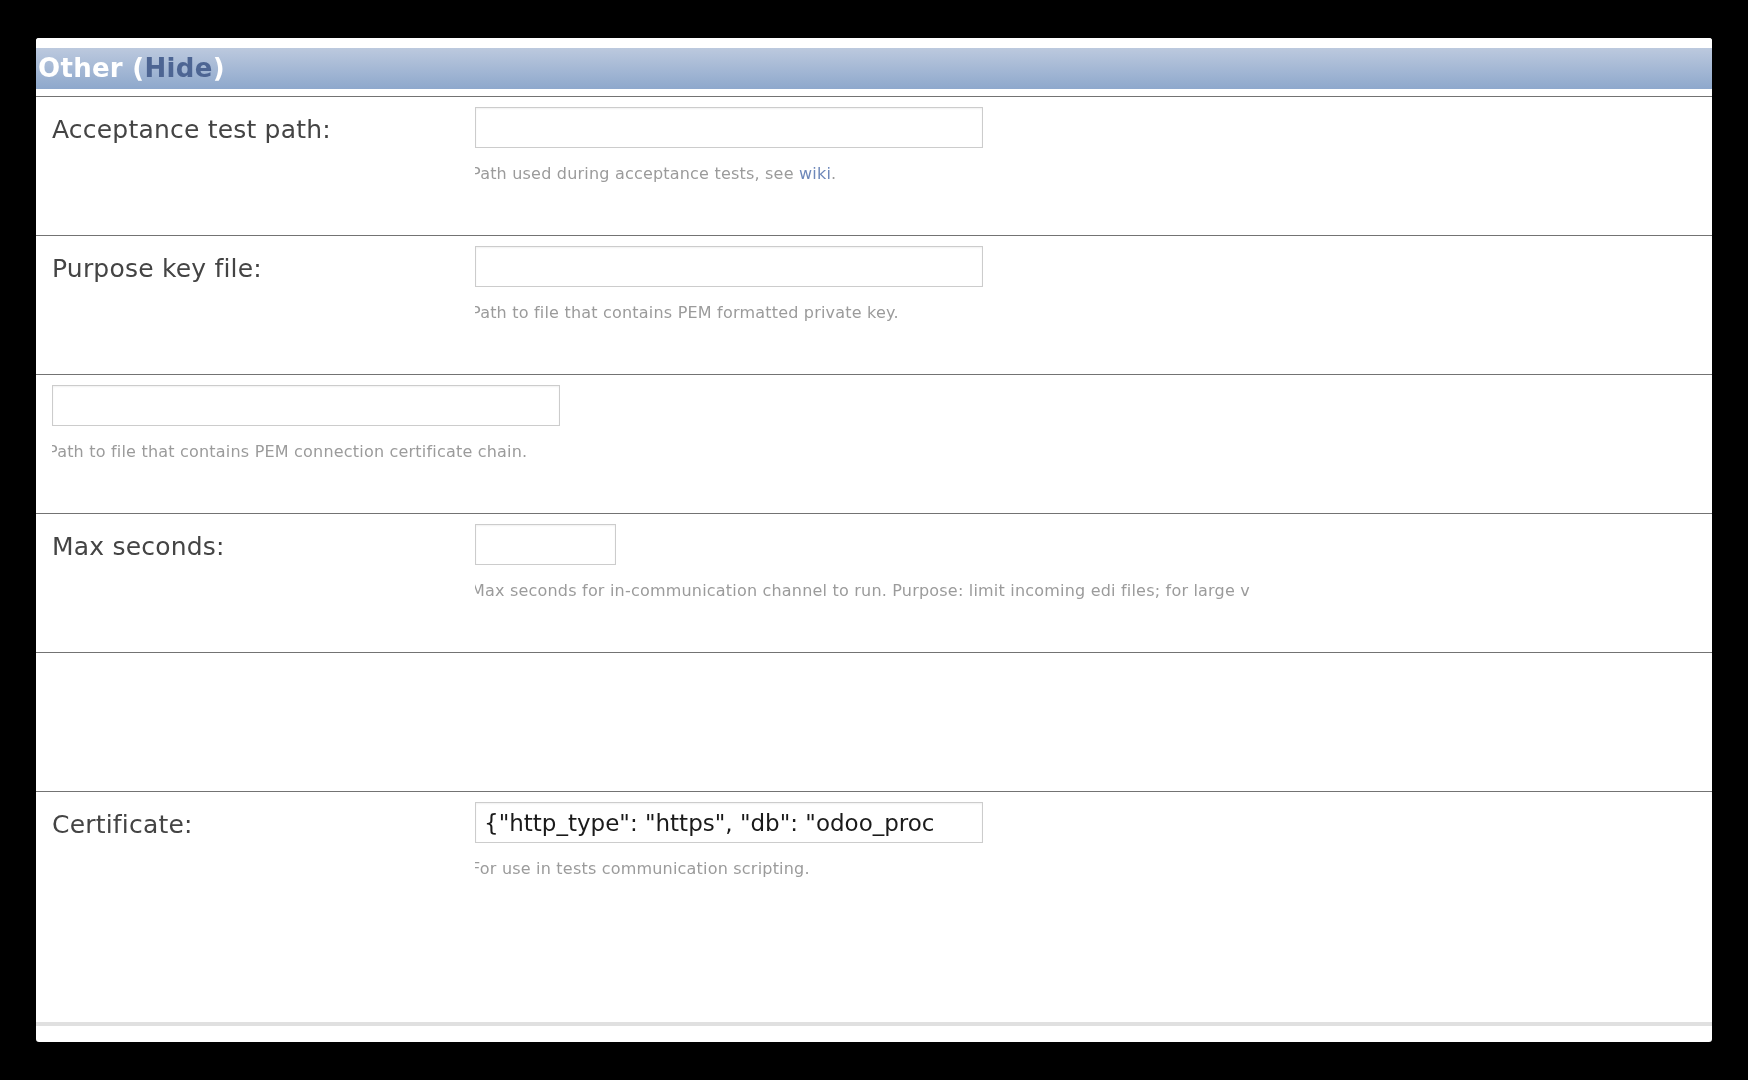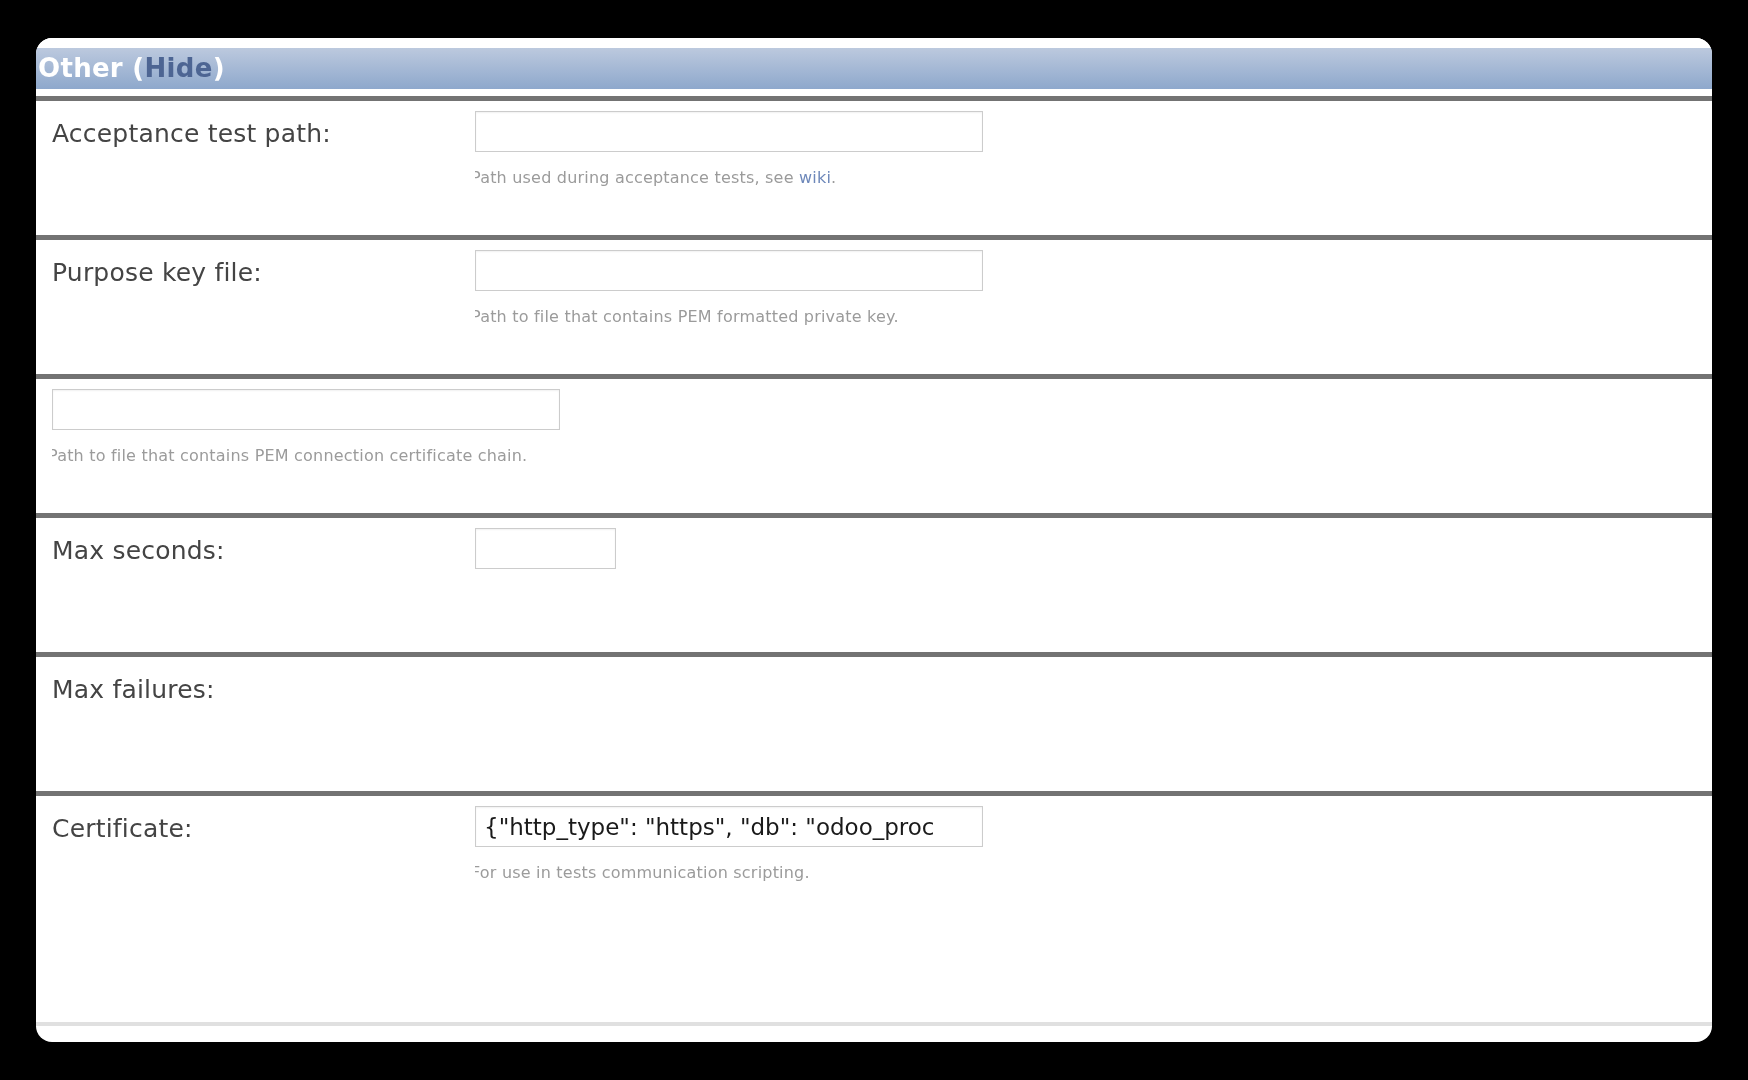--- a/index.html
+++ b/index.html
@@ -1,34 +1,34 @@
 <!DOCTYPE html>
 <html><head>
 <meta charset="utf-8">
 <style>
   * { margin:0; padding:0; box-sizing:border-box; }
   html,body { width:1748px; height:1080px; background:#000; overflow:hidden;
               font-family:"DejaVu Sans", sans-serif; }
   .panel {
     position:absolute; left:36px; top:38px; width:1676px; height:1004px;
-    background:#fff; border-radius:16px; overflow:hidden;
+    background:#fff; border-radius:3px; overflow:hidden;
   }
   .panel-top-strip { height:10px; background:#fff; }
   .module-header {
     height:41px; line-height:41px; padding-left:2px;
     background:linear-gradient(#bcc9de, #8ea8cc);
     color:#fff; font-weight:bold; font-size:26px; letter-spacing:0.3px;
     white-space:nowrap;
   }
   .module-header .hide-link {
     color:#4d6593; text-decoration:none; font-weight:bold; cursor:pointer;
   }
   .header-gap { height:7px; }
   .form-row {
-    display:flex; height:139px; border-top:5px solid #737373;
+    display:flex; height:139px; border-top:1px solid #737373;
     padding:10px 0 0 16px;
   }
   .label-col {
     width:423px; flex:0 0 423px; padding-top:8px;
     color:#444; font-size:25px; letter-spacing:0.2px;
   }
   .field-col { flex:1 1 auto; overflow:hidden; white-space:nowrap; }
   .text-input {
     display:block; height:41px; border:1px solid #ccc; background:#fff;
     font-family:inherit; font-size:23px; color:#1a1a1a; padding:0 8px;
@@ -77,25 +77,25 @@
     <div class="field-col">
       <input type="text" class="text-input wide" value="" style="">
       <div class="help">Path to file that contains PEM connection certificate chain.</div>
     </div>
   </div>
 
   <div class="form-row">
     <div class="label-col">Max seconds:</div>
     <div class="field-col">
       <input type="text" class="text-input small" value="" style="">
+      <div class="help">Max seconds for in-communication channel to run. Purpose: limit incoming edi files; for large v</div>
     </div>
   </div>
 
   <div class="form-row">
-    <div class="label-col">Max failures:</div>
   </div>
 
   <div class="form-row">
     <div class="label-col">Certificate:</div>
     <div class="field-col">
       <input type="text" class="text-input wide" value="{&quot;http_type&quot;: &quot;https&quot;, &quot;db&quot;: &quot;odoo_proc" style="">
       <div class="help">For use in tests communication scripting.</div>
     </div>
   </div>
 

